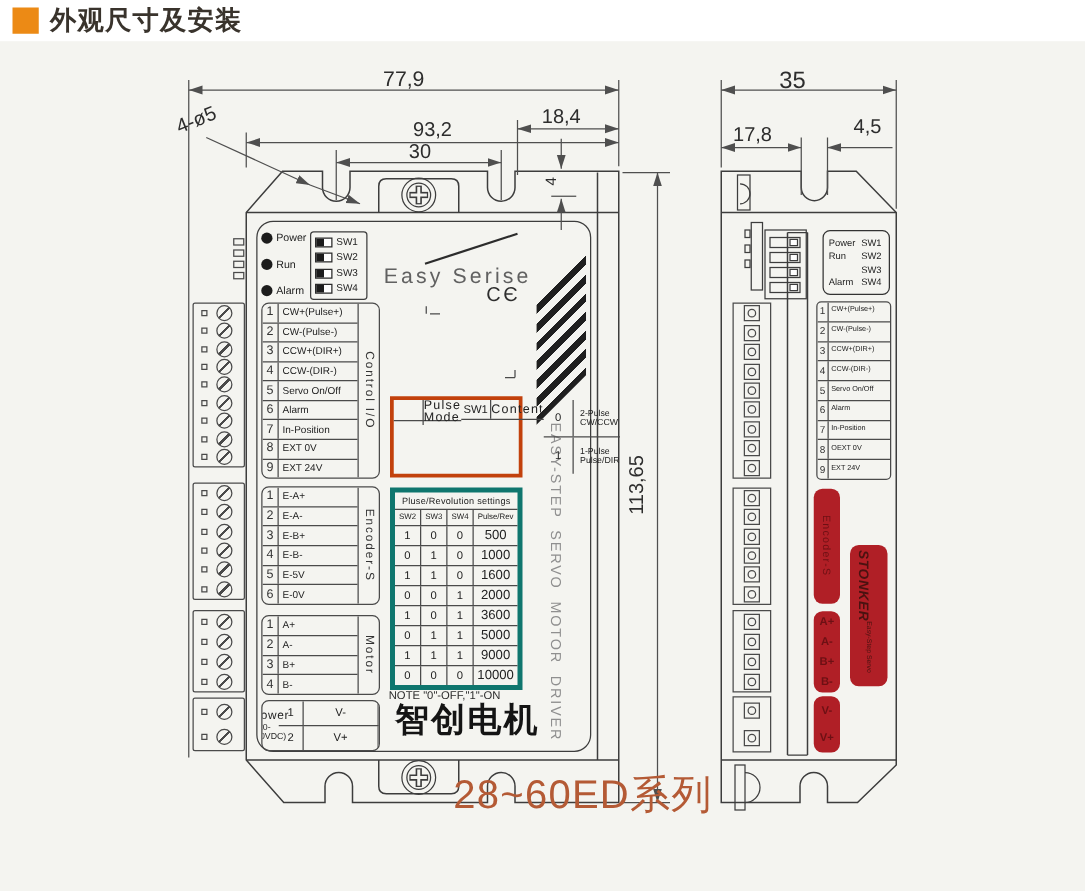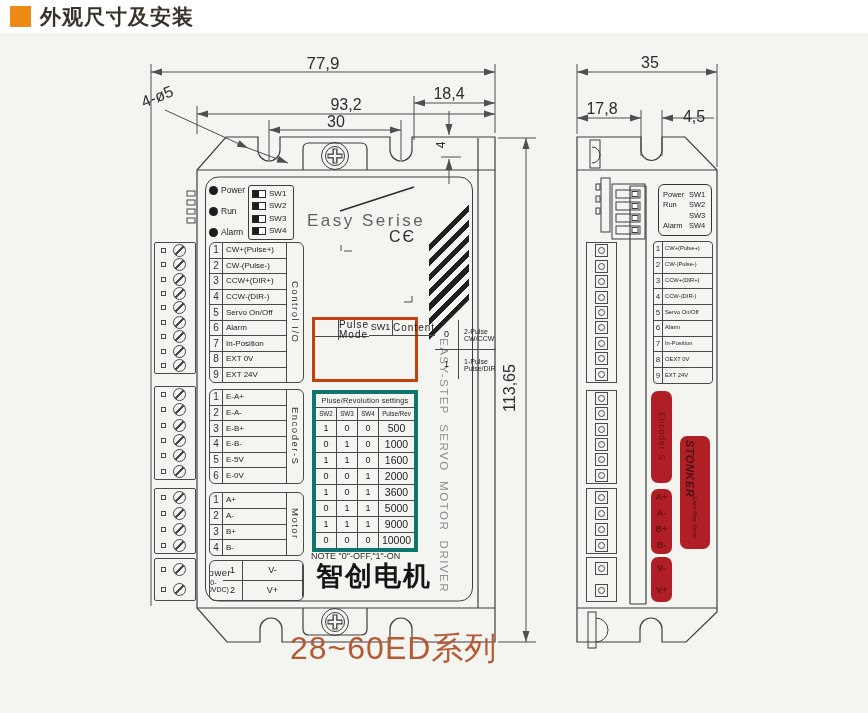--- a/index.html
+++ b/index.html
@@ -102,21 +102,21 @@
   .sv .lbl{font-size:5.8px;padding-left:2px;}
   .red{position:absolute;background:#b01f26;border-radius:7px;color:#6d1014;display:flex;align-items:center;justify-content:center;}
   .red-enc{left:651px;top:391px;width:21px;height:92px;writing-mode:vertical-rl;font-size:8.5px;letter-spacing:1px;}
   .red-mot{left:651px;top:489px;width:21px;height:65px;flex-direction:column;justify-content:space-around;font-size:9px;font-weight:bold;}
   .red-pow{left:651px;top:557px;width:21px;height:45px;flex-direction:column;justify-content:space-around;font-size:9px;font-weight:bold;}
   .red-brand{left:680px;top:436px;width:30px;height:113px;}
   .rb-stk{position:absolute;left:684px;top:440px;writing-mode:vertical-rl;font-size:11px;font-weight:800;
           font-style:italic;color:#4a1210;letter-spacing:0.5px;}
   .rb-sub{position:absolute;left:691px;top:497px;writing-mode:vertical-rl;font-size:5.5px;color:#4a1210;}
   
-  .caption{position:absolute;left:290px;top:632px;width:280px;text-align:left;font-size:32px;color:#b45a35;letter-spacing:1px;}
+  .caption{position:absolute;left:290px;top:619px;width:280px;text-align:right;font-size:32px;color:#b45a35;letter-spacing:1px;}
 </style>
 </head>
 <body>
 
 <div class="canvas">
   <div class="gray"></div>
 
   <div class="title-bar">
     <div class="title-sq"></div>
     <div class="title-tx">外观尺寸及安装</div>
@@ -232,23 +232,23 @@
     </g>
   </svg>
 
   <div class="dim" style="left:300px;top:55px;width:46px;font-size:17px">77,9</div>
   <div class="dim" style="left:324px;top:97px;width:44px">93,2</div>
   <div class="dim" style="left:318px;top:114px;width:36px">30</div>
   <div class="dim" style="left:428px;top:86px;width:42px">18,4</div>
   <div class="dim" style="left:141px;top:89px;transform:rotate(-22deg)">4-ø5</div>
   <div class="dim" style="left:432px;top:139px;width:18px;font-size:12px;transform:rotate(-90deg)">4</div>
   <div class="dim" style="left:478px;top:380px;width:64px;transform:rotate(-90deg)">113,65</div>
-  <div class="dim" style="left:628px;top:55px;width:44px;font-size:16px">35</div>
+  <div class="dim" style="left:612px;top:55px;width:44px;font-size:19px">35</div>
   <div class="dim" style="left:577px;top:101px;width:50px">17,8</div>
-  <div class="dim" style="left:674px;top:109px;width:40px">4,5</div>
+  <div class="dim" style="left:674px;top:94px;width:40px">4,5</div>
 
   <div class="leds">
 
       <div class="ledrow">
         <span class="led"></span>
         <span class="ledtx">Power</span>
       </div>
 
       <div class="ledrow">
         <span class="led"></span>

